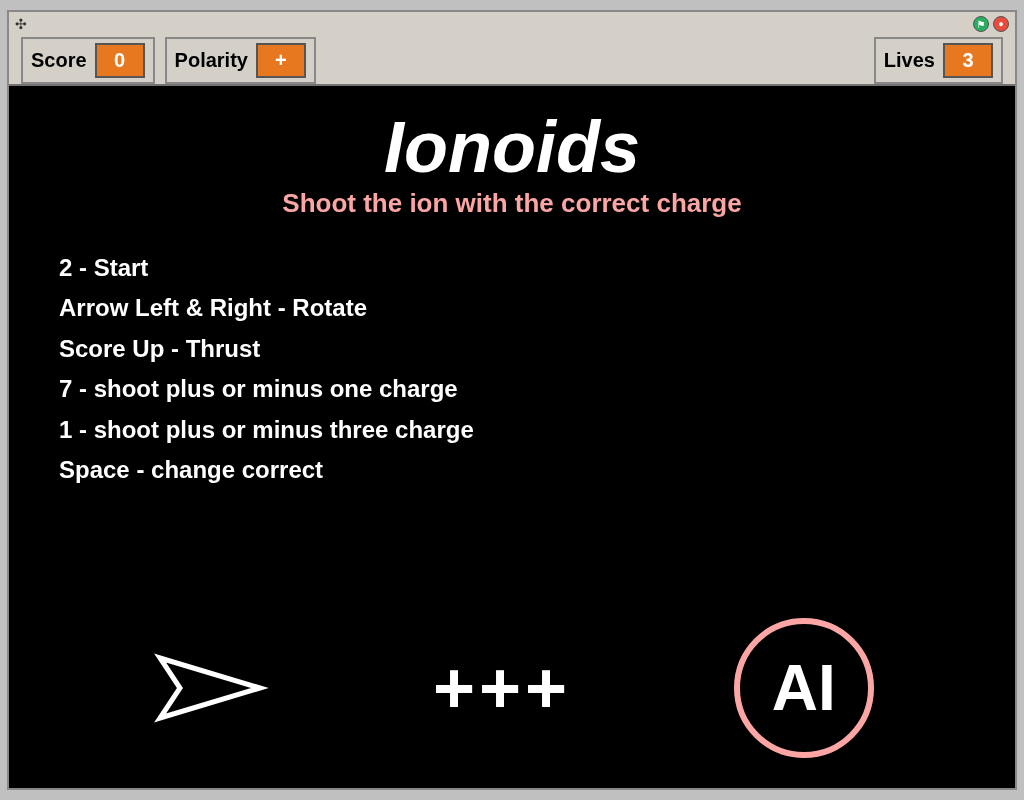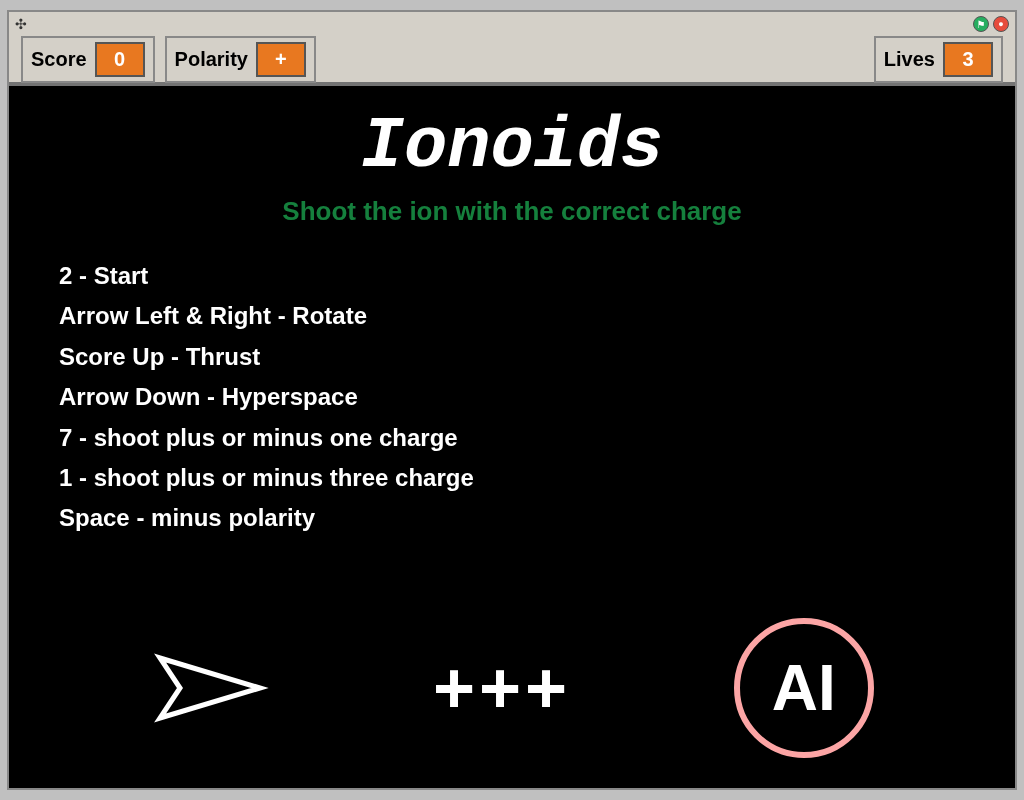--- a/index.html
+++ b/index.html
@@ -70,21 +70,21 @@
 
     
     .hud-bar {
       background: #d4d0c8;
       height: 50px;
       display: flex;
       align-items: center;
       padding: 0 12px;
       gap: 10px;
       flex-shrink: 0;
-      border-bottom: 4px solid #737373;
+      border-bottom: 2px solid #737373;
     }
 
     .hud-group {
       display: flex;
       align-items: center;
       gap: 8px;
       background: #d4d0c8;
       padding: 4px 8px;
       border: 2px solid #888;
     }
@@ -118,26 +118,25 @@
       padding: 20px 40px;
       position: relative;
       overflow: hidden;
     }
 
     .game-title {
       color: #fff;
       font-size: 72px;
       font-weight: 900;
       font-style: italic;
-      margin-bottom: 8px;
-      font-family: Liberation Mono, monospace;
+      font-family: Liberation Sans, sans-serif;
     }
 
     .game-subtitle {
-      color: #15803d;
+      color: #fca5a5;
       font-size: 26px;
       font-weight: bold;
       margin-bottom: 30px;
     }
 
     .instructions {
       width: 100%;
       color: #fff;
       font-size: 24px;
       font-weight: bold;
@@ -231,24 +230,23 @@
   </div>
 
   <div class="game-area">
     <div class="game-title">Ionoids</div>
     <div class="game-subtitle">Shoot the ion with the correct charge</div>
 
     <div class="instructions">
       <p>2 - Start</p>
       <p>Arrow Left &amp; Right - Rotate</p>
       <p>Score Up - Thrust</p>
-      <p>Arrow Down - Hyperspace</p>
       <p>7 - shoot plus or minus one charge</p>
       <p>1 - shoot plus or minus three charge</p>
-      <p>Space - minus polarity</p>
+      <p>Space - change correct</p>
     </div>
 
     <div class="bottom-area">
 
       <div class="ship-arrow">
         <svg viewBox="0 0 120 100" xmlns="http://www.w3.org/2000/svg">
           <polygon points="10,20 110,50 10,80 30,50" fill="none" stroke="#ffffff" stroke-width="5" stroke-linejoin="miter"></polygon>
         </svg>
       </div>
 

